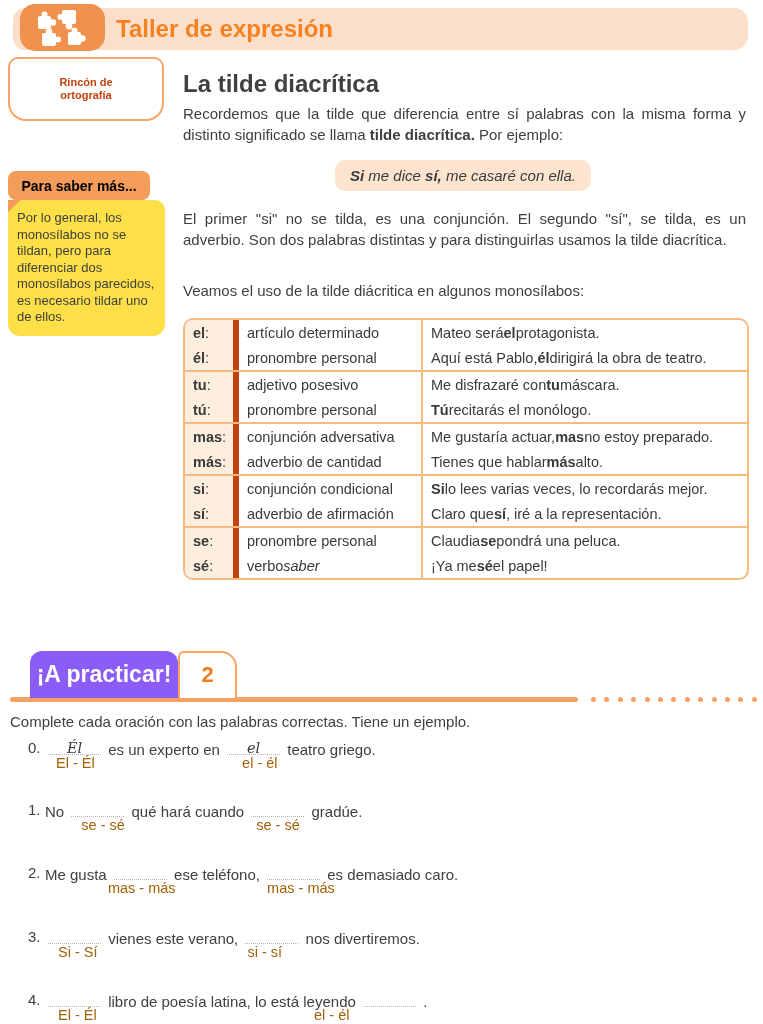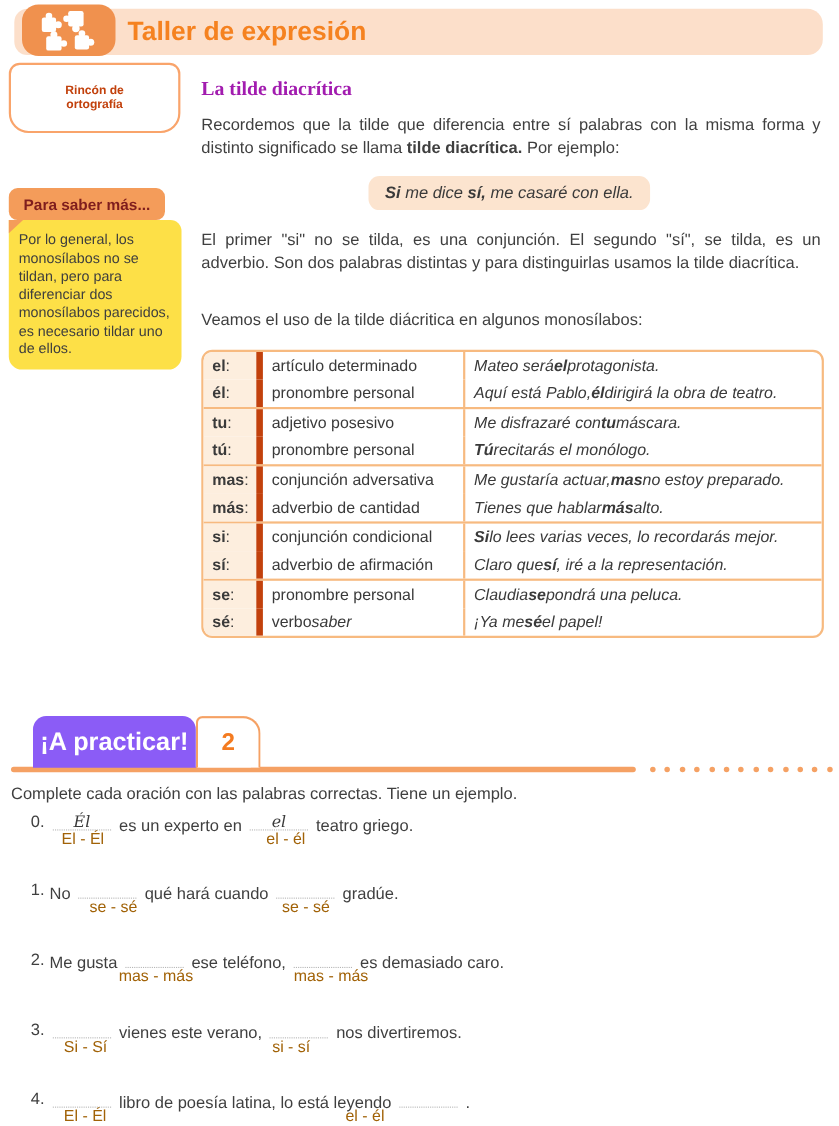--- a/index.html
+++ b/index.html
@@ -12,49 +12,49 @@
     background:#fcdfca;border-radius:12px 14px 14px 12px;}
   .brand-icon{position:absolute;left:20px;top:4px;width:85px;height:47px;
     background:#f0914e;border-radius:15px;display:flex;align-items:center;justify-content:center;}
   .brand-title{position:absolute;left:116px;top:15px;font-size:24px;font-weight:bold;color:#f58220;}
   
   .corner-box{position:absolute;left:8px;top:57px;width:152px;height:60px;background:#fff;
     border:2.5px solid #f9a46b;border-radius:10px 10px 18px 18px;
     display:flex;flex-direction:column;align-items:center;justify-content:center;
     color:#c2410c;font-weight:bold;font-size:11px;line-height:1.15;text-align:center;}
   .km-head{position:absolute;left:8px;top:171px;width:142px;height:29px;background:#f49c5a;
-    border-radius:8px;color:#7f1d1d;font-weight:bold;font-size:14px;
+    border-radius:8px;color:#000000;font-weight:bold;font-size:14px;
     display:flex;align-items:center;justify-content:center;z-index:2;}
   .km-head:after{content:"";position:absolute;left:0;top:100%;width:0;height:0;
     border-top:12px solid #f49c5a;border-right:13px solid transparent;}
   .km-body{position:absolute;left:8px;top:200px;width:140px;background:#fde047;
     border-radius:0 10px 12px 12px;padding:10px 8px 10px 9px;
     font-size:13px;line-height:1.27;color:#3e3e3e;z-index:1;}
   
-  .lesson-title{position:absolute;left:183px;top:70px;font-size:18px;font-weight:bold;color:#a21caf;font-family:Liberation Serif, serif;}
+  .lesson-title{position:absolute;left:183px;top:70px;font-size:24px;font-weight:bold;color:#404040;}
   .para{position:absolute;left:183px;width:563px;font-size:15px;line-height:1.4;
     color:#3f3f3f;text-align:justify;margin:0;}
   .para.p1{top:103px;}
   .para.p2{top:208px;}
   .lead{position:absolute;left:183px;top:282px;font-size:15px;color:#3f3f3f;}
   .example-box{position:absolute;left:335px;top:160px;background:#fce4cf;border-radius:10px;
     padding:7px 15px;font-size:15px;font-style:italic;color:#3a3a3a;white-space:nowrap;}
   .b{font-weight:bold;}
   .i{font-style:italic;}
   
   .dtable{position:absolute;left:183px;top:318px;width:562px;background:#fff;
     border:2px solid #f7ba80;border-radius:10px;overflow:hidden;}
   .dgroup{border-bottom:2px solid #f7ba80;}
   .dgroup:last-child{border-bottom:none;}
   .drow{display:grid;grid-template-columns:48px 190px 1fr;align-items:stretch;}
   .dcell{padding:4.5px 8px;font-size:14.5px;color:#3a3a3a;display:flex;align-items:center;white-space:nowrap;}
   .dcell.word{background:#fdeede;font-weight:bold;}
   .dcell.word:after{content:":";font-weight:normal;}
   .dcell.meaning{border-left:6px solid #c2410c;border-right:2px solid #f7ba80;}
-  .dcell.example{font-style:italic;}
+  .dcell.example{}
   
   .prac-tab{position:absolute;left:30px;top:651px;width:148px;height:47px;background:#8b5cf6;
     border-radius:12px 12px 0 0;color:#fff;font-weight:bold;font-size:23px;
     display:flex;align-items:center;justify-content:center;z-index:2;}
   .num-tab{position:absolute;left:178px;top:651px;width:55px;height:44.5px;background:#fff;
     border:2.5px solid #f5a164;border-bottom:none;border-radius:6px 16px 0 0;
     color:#f47b20;font-weight:bold;font-size:22px;
     display:flex;align-items:center;justify-content:center;z-index:1;}
   .rule{position:absolute;left:10px;top:697px;width:568px;height:5px;background:#f5a164;border-radius:3px;}
   .dots{position:absolute;left:591px;top:697px;width:166px;height:5px;display:flex;justify-content:space-between;}

